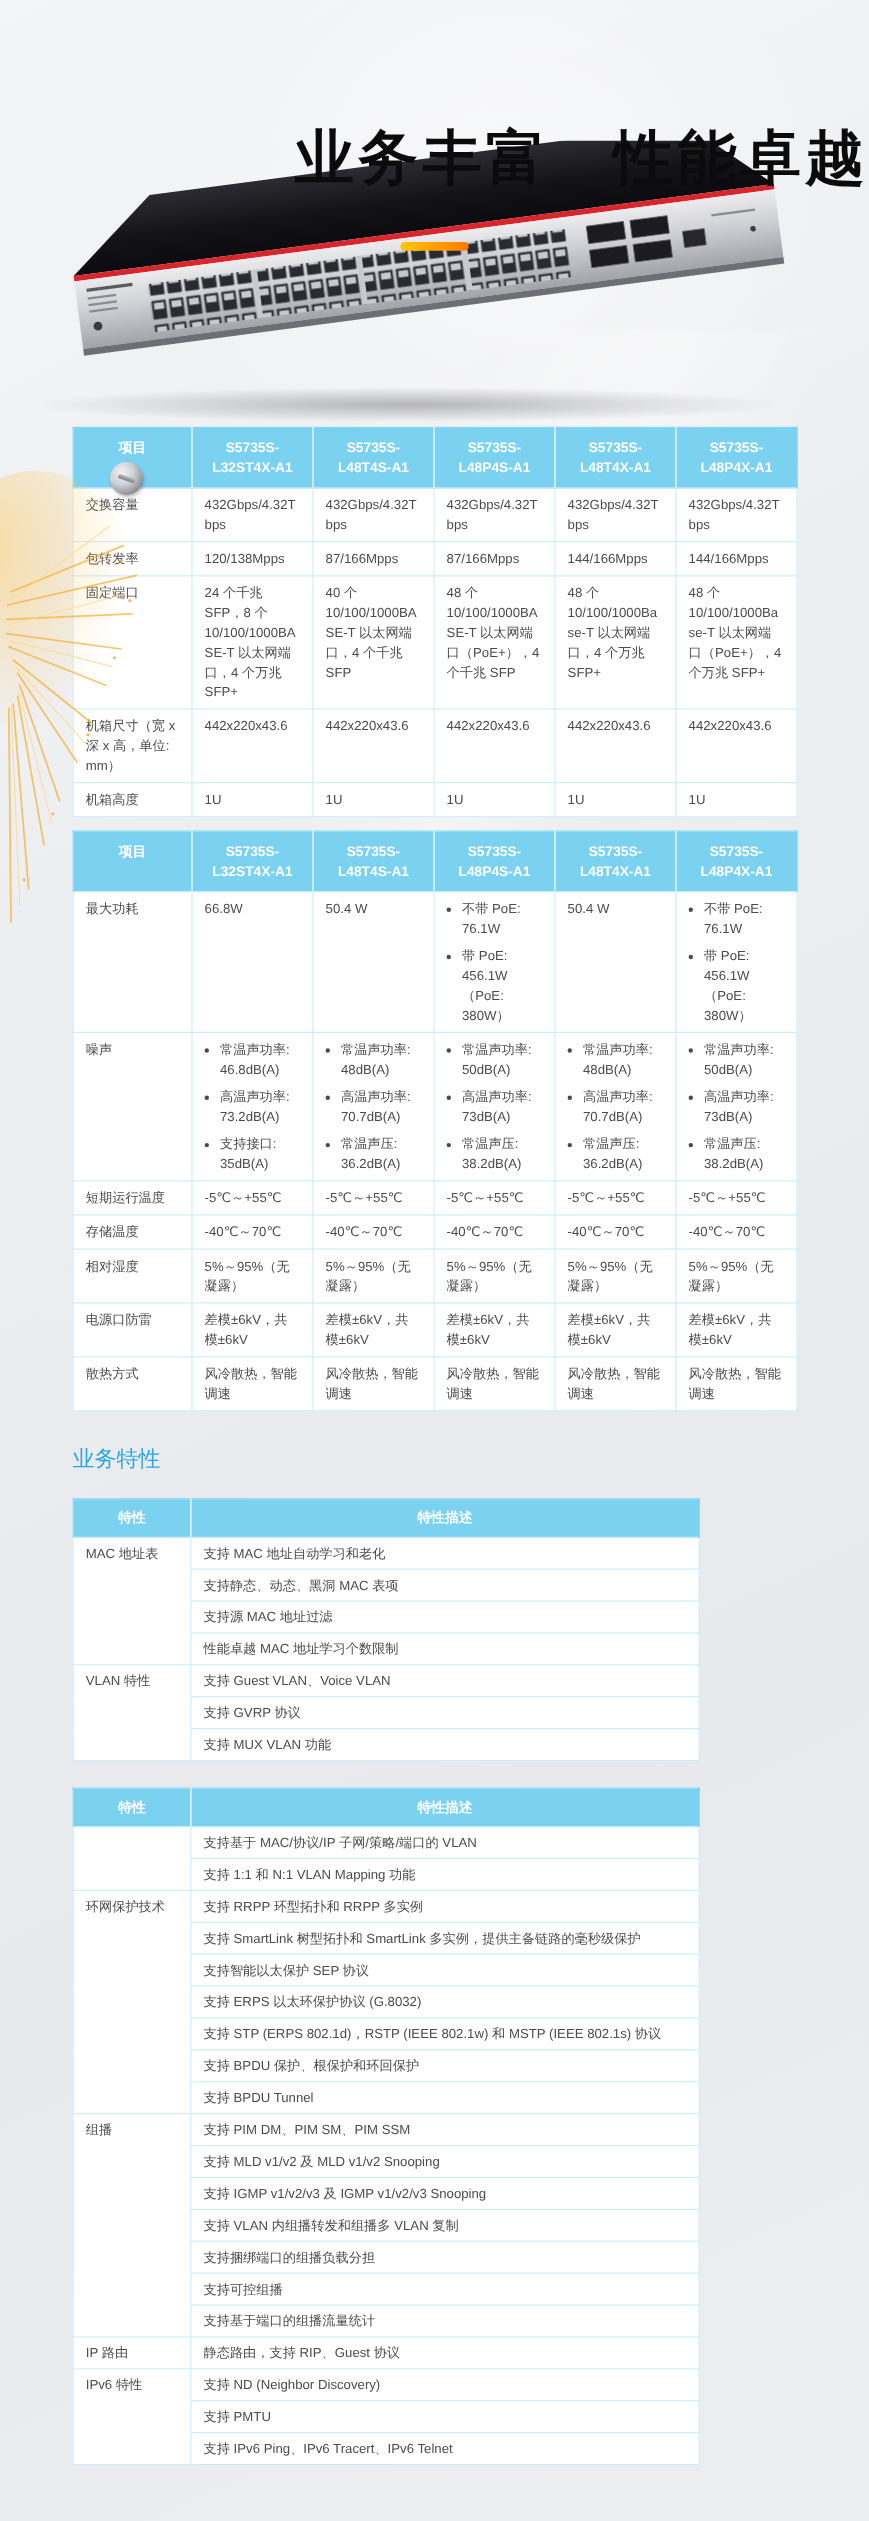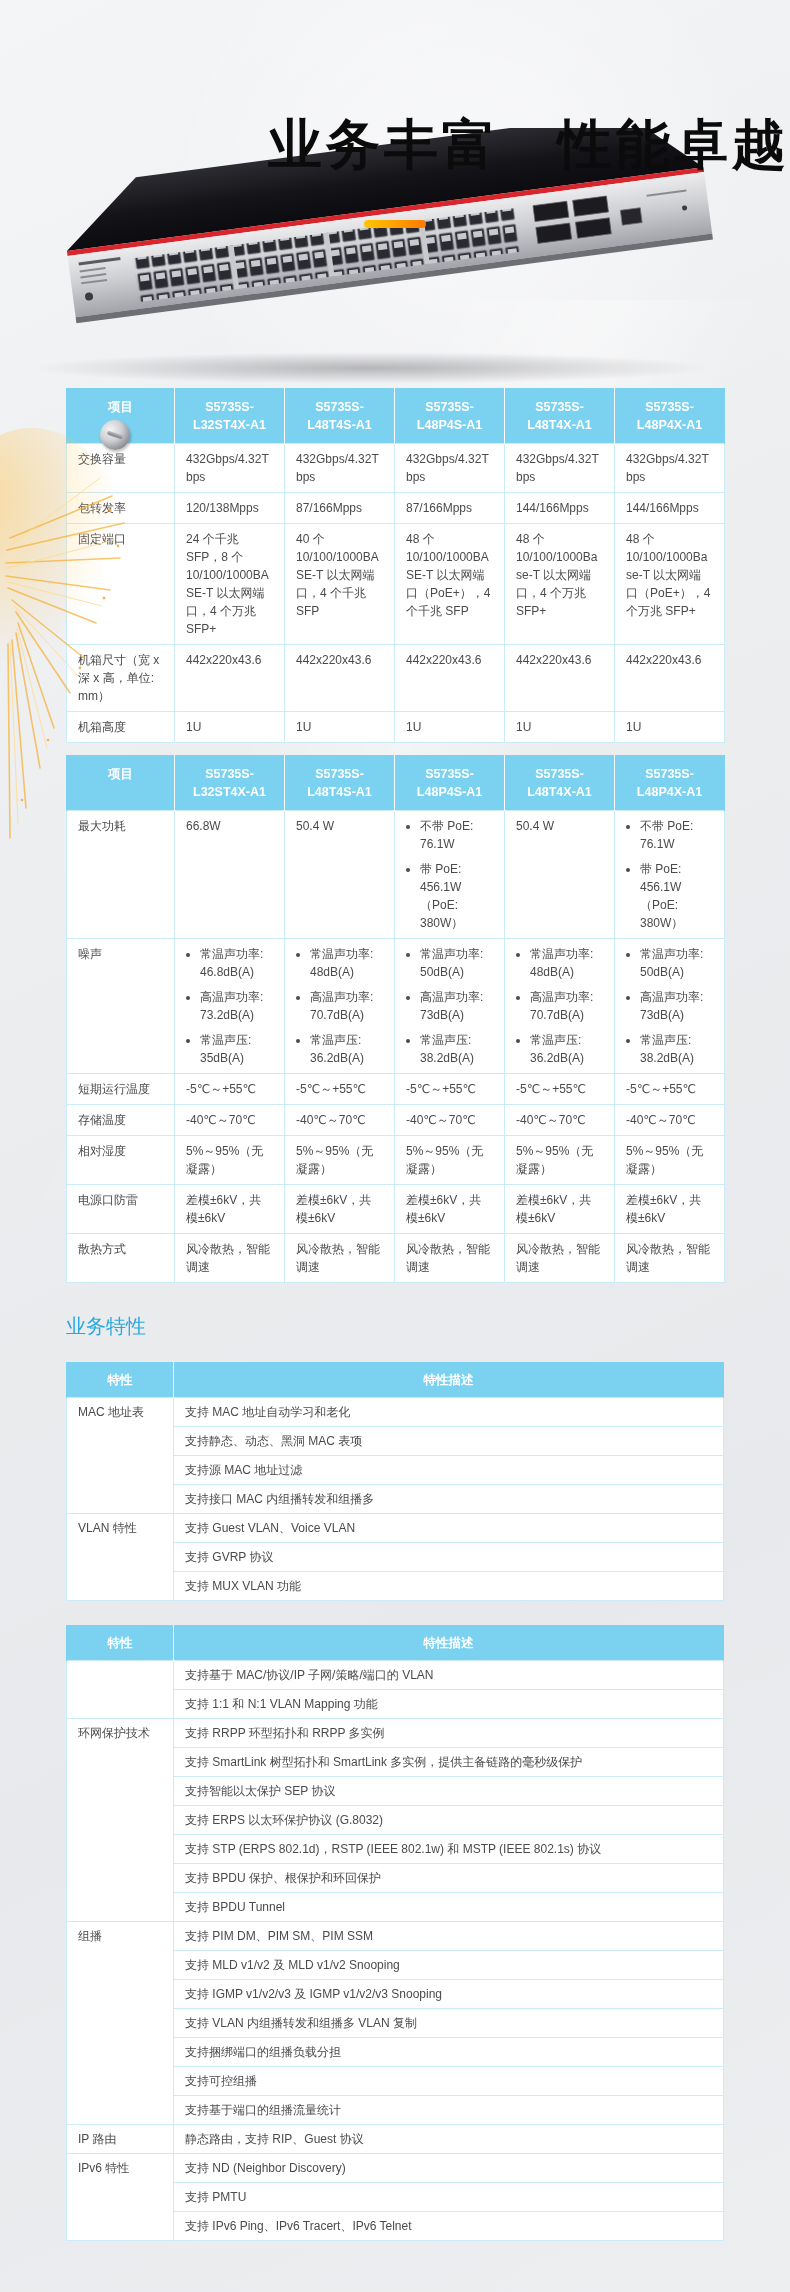--- a/index.html
+++ b/index.html
@@ -15,21 +15,21 @@
         font-weight:bold;color:#0b0b0c;letter-spacing:4px;position:relative;z-index:3;}
   .divider{width:62px;height:8px;border-radius:5px;margin:44px auto 0;
         background:linear-gradient(90deg,#ffc600,#ff7a00);position:relative;z-index:3;}
 
   .switch-wrap{position:absolute;left:40px;top:128px;width:712px;height:270px;z-index:2;}
 
   .spark{position:absolute;left:-8px;top:418px;width:150px;height:430px;z-index:4;pointer-events:none;}
 
   .content{position:relative;width:658px;margin:0 0 0 66px;padding-top:160px;z-index:3;}
 
-  table{border-collapse:collapse;width:658px;background:#fff;table-layout:fixed;
+  table{border-collapse:collapse;width:570px;background:#fff;table-layout:fixed;
         font-size:12px;color:#4b4b4b;}
   table,td{border:1px solid #c9ecf8;}
   th{background:#7bd2f0;color:#fff;font-weight:bold;text-align:center;font-size:12.5px;
      padding:9px 11px;line-height:18px;border-right:1px solid rgba(255,255,255,.95);
      border-top:1px solid #7bd2f0;vertical-align:top;}
   th:first-child{border-left:1px solid #7bd2f0;}
   th:last-child{border-right:1px solid #7bd2f0;}
   td{padding:6px 11px;line-height:18px;vertical-align:top;word-wrap:break-word;}
   td.row-label{color:#4b4b4b;}
   ul.blist{margin:0;padding:0 0 0 14px;}
@@ -259,21 +259,21 @@
                 <li>带 PoE: 456.1W（PoE: 380W）</li>
               </ul>
             </td>
           </tr>
           <tr>
             <td class="row-label">噪声</td>
             <td>
               <ul class="blist">
                 <li>常温声功率: 46.8dB(A)</li>
                 <li>高温声功率: 73.2dB(A)</li>
-                <li>常温声压: 35dB(A)</li>
+                <li>支持接口: 35dB(A)</li>
               </ul>
             </td>
             <td>
               <ul class="blist">
                 <li>常温声功率: 48dB(A)</li>
                 <li>高温声功率: 70.7dB(A)</li>
                 <li>常温声压: 36.2dB(A)</li>
               </ul>
             </td>
             <td>
@@ -359,21 +359,21 @@
             <td class="row-label" rowspan="4">MAC 地址表</td>
             <td>支持 MAC 地址自动学习和老化</td>
           </tr>
           <tr>
             <td>支持静态、动态、黑洞 MAC 表项</td>
           </tr>
           <tr>
             <td>支持源 MAC 地址过滤</td>
           </tr>
           <tr>
-            <td>支持接口 MAC 内组播转发和组播多</td>
+            <td>性能卓越 MAC 地址学习个数限制</td>
           </tr>
           <tr>
             <td class="row-label" rowspan="3">VLAN 特性</td>
             <td>支持 Guest VLAN、Voice VLAN</td>
           </tr>
           <tr>
             <td>支持 GVRP 协议</td>
           </tr>
           <tr>
             <td>支持 MUX VLAN 功能</td>

